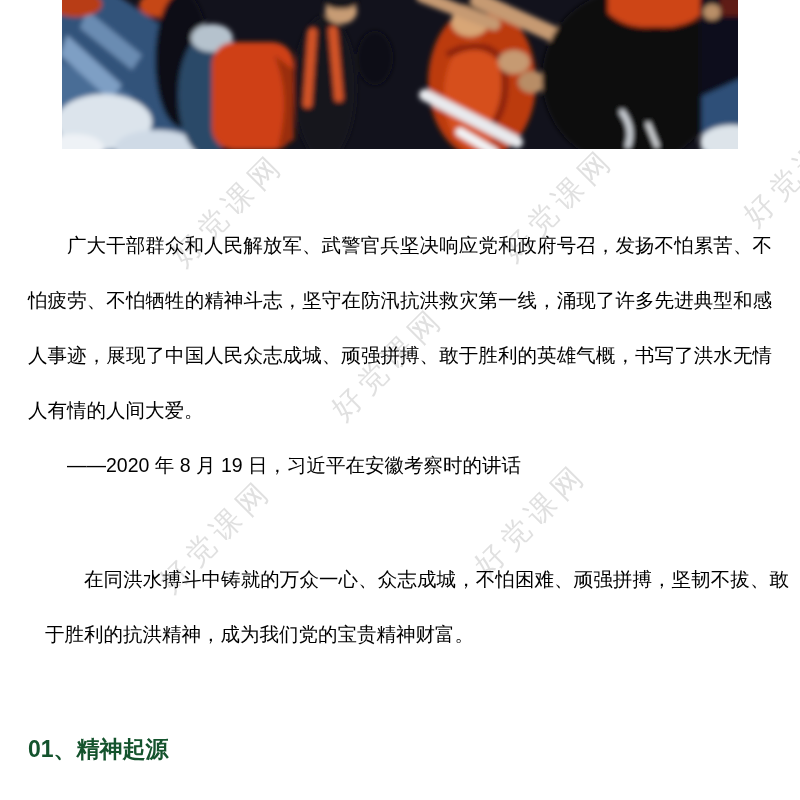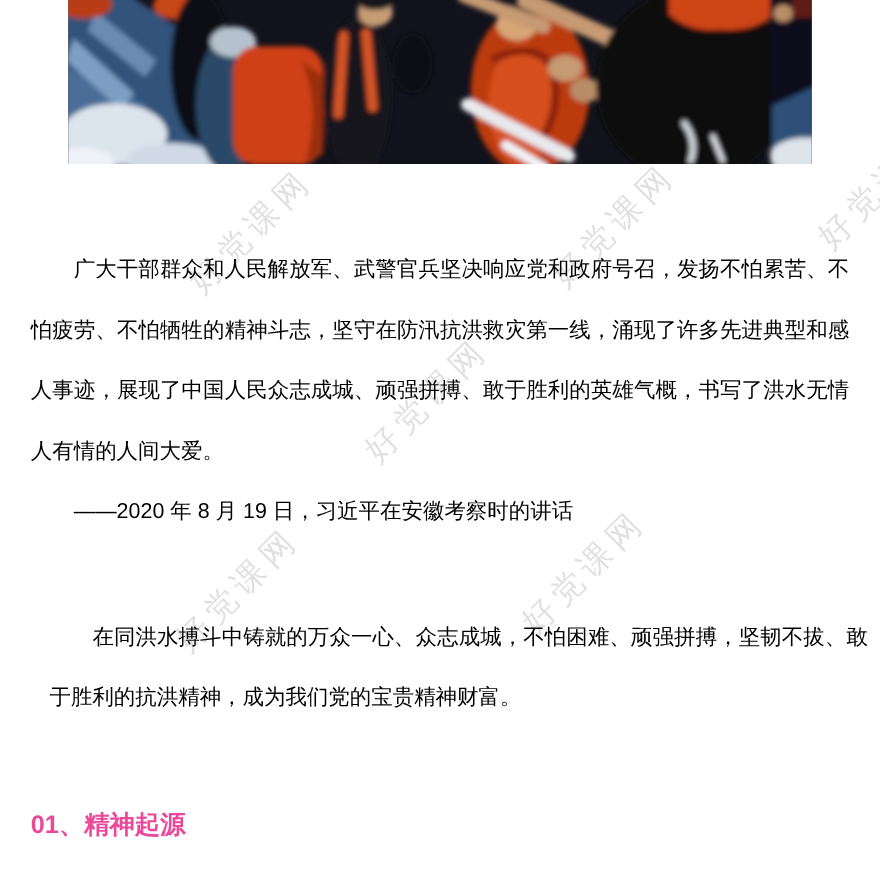--- a/index.html
+++ b/index.html
@@ -51,21 +51,21 @@
   .attribution{top:438px;text-align:left;}
   .p2{top:552px;margin-left:17px;}
   .section-heading{
     position:absolute;
     left:28px;top:734px;
     width:744px;
     margin:0;
     font-size:23px;
     line-height:30px;
     font-weight:700;
-    color:#ec4899;
+    color:#14532d;
     z-index:2;
   }
 </style>
 </head>
 <body>
 
 <div class="page">
 
   <div class="photo">
     <svg viewBox="0 0 676 149" preserveAspectRatio="none" aria-hidden="true">

